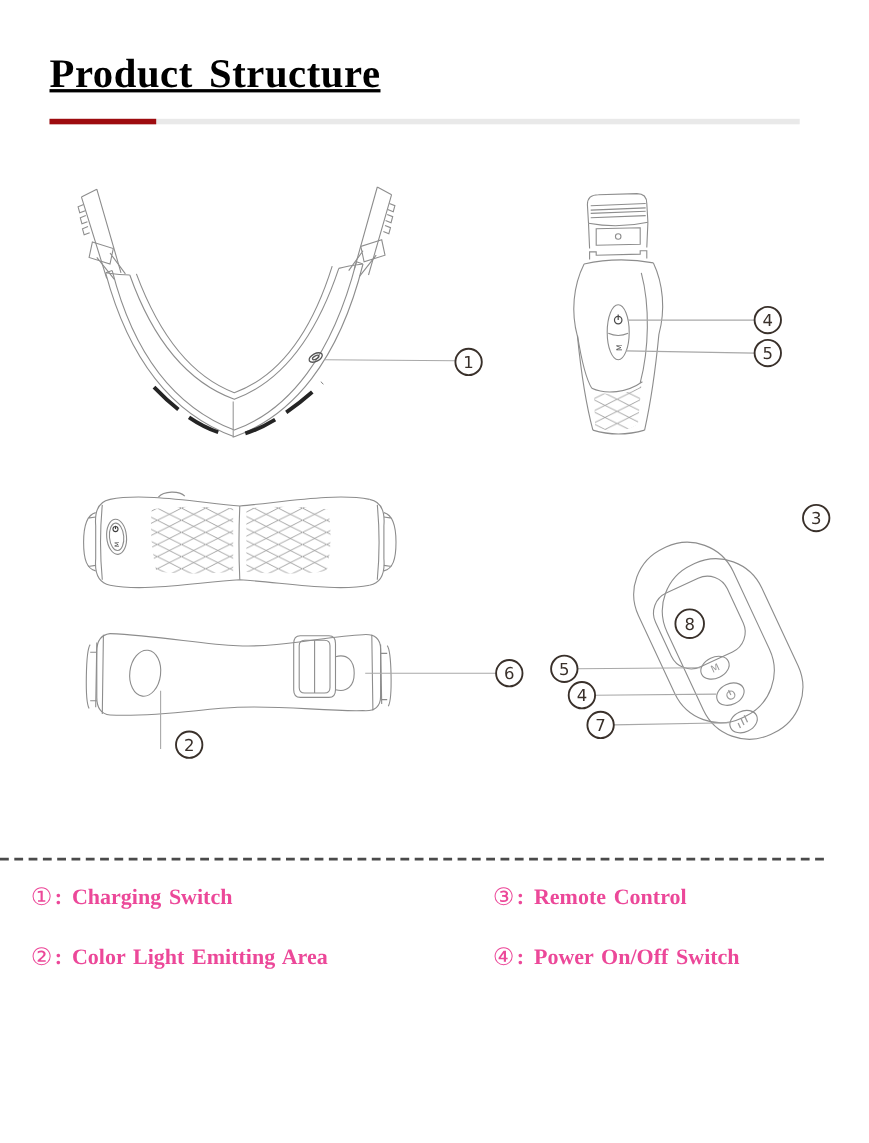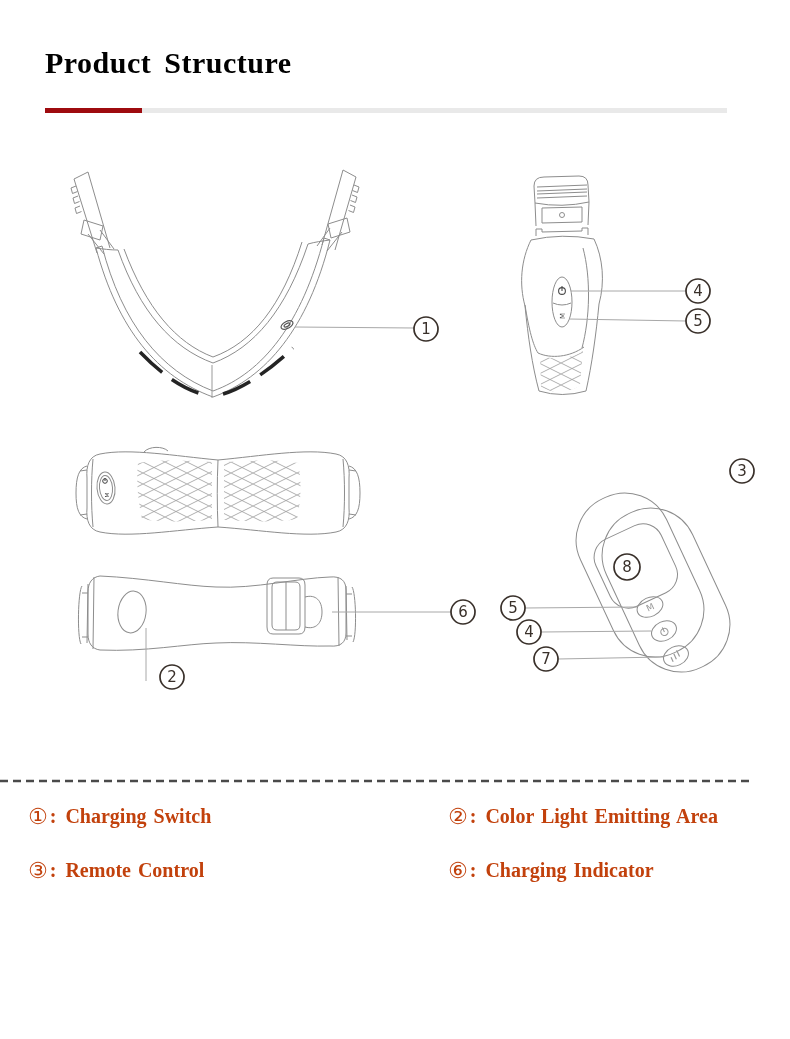--- a/index.html
+++ b/index.html
@@ -1,25 +1,25 @@
 <!DOCTYPE html>
 <html><head>
 <meta charset="utf-8">
 <style>
   html,body{margin:0;padding:0;background:#fff;}
   .page{position:relative;width:790px;height:1039px;background:#ffffff;
         font-family:"Liberation Serif",serif;overflow:hidden;}
-  .title{position:absolute;left:45px;top:46px;font-size:30px;font-weight:bold;
-         color:#000;letter-spacing:.5px;word-spacing:5px;white-space:nowrap;}
+  .title{position:absolute;left:45px;top:46px;font-size:37px;font-weight:bold;
+         color:#000;letter-spacing:.5px;word-spacing:5px;white-space:nowrap;text-decoration:underline;}
   .rule{position:absolute;left:45px;top:108px;width:682px;height:5px;background:#e9e9e9;}
   .rule-accent{position:absolute;left:0;top:0;width:97px;height:5px;background:#9e0b0f;}
   .diagram{position:absolute;left:0;top:0;}
   .legend{position:absolute;left:28px;top:790px;width:740px;display:grid;
           grid-template-columns:420px auto;grid-auto-rows:53.5px;align-items:center;
-          font-weight:bold;font-size:20px;color:#c2410c;word-spacing:2px;}
+          font-weight:bold;font-size:20px;color:#ec4899;word-spacing:2px;}
   .legend-item{white-space:nowrap;}
   .legend-num{font-family:"DejaVu Sans",sans-serif;font-weight:normal;font-size:22px;
               margin-right:2px;vertical-align:-1px;}
   .legend-sep{margin-right:9px;}
   svg text.callout-digit{font-family:"DejaVu Sans",sans-serif;font-size:15px;fill:#39302a;
               text-anchor:middle;}
   svg text.btn-m{font-family:"DejaVu Sans",sans-serif;text-anchor:middle;}
 </style>
 </head>
 <body>
@@ -207,23 +207,23 @@
     </g>
 
     <line x1="0" y1="781" x2="753" y2="781" stroke="#4a4a4a" stroke-width="2.6" stroke-dasharray="8 5"></line>
   </svg>
 
   <div class="legend">
     <div class="legend-item">
       <span class="legend-num">①</span><span class="legend-sep">:</span><span>Charging Switch</span>
     </div>
     <div class="legend-item">
+      <span class="legend-num">③</span><span class="legend-sep">:</span><span>Remote Control</span>
+    </div>
+    <div class="legend-item">
       <span class="legend-num">②</span><span class="legend-sep">:</span><span>Color Light Emitting Area</span>
     </div>
     <div class="legend-item">
-      <span class="legend-num">③</span><span class="legend-sep">:</span><span>Remote Control</span>
-    </div>
-    <div class="legend-item">
-      <span class="legend-num">⑥</span><span class="legend-sep">:</span><span>Charging Indicator</span>
+      <span class="legend-num">④</span><span class="legend-sep">:</span><span>Power On/Off Switch</span>
     </div>
   </div>
 
 </div>
 
 </body></html>

